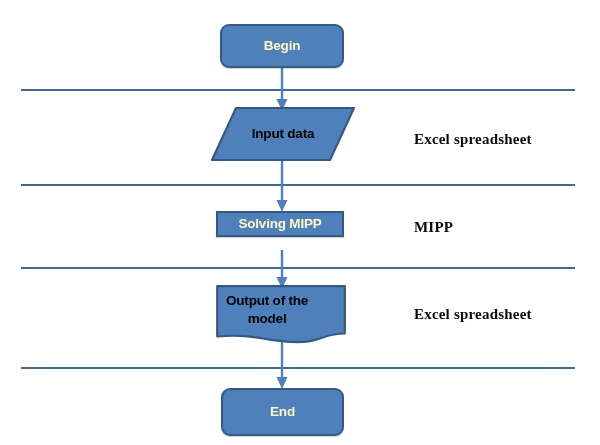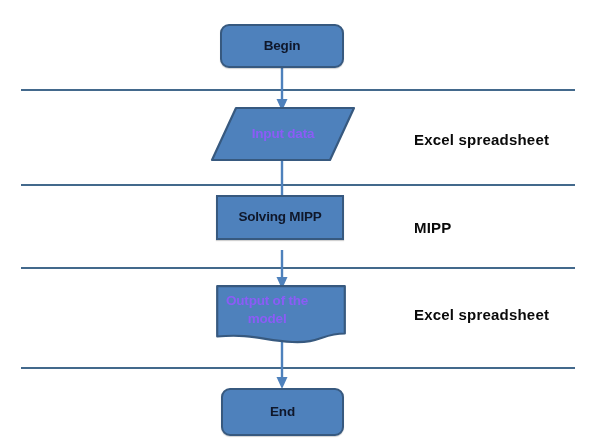--- a/index.html
+++ b/index.html
@@ -15,31 +15,31 @@
     overflow: hidden;
     font-family: "Liberation Sans", sans-serif;
   }
   .swim-line {
     position: absolute;
     height: 0;
     border-top: 2px solid #43698C;
   }
   .lane-label {
     position: absolute;
-    font-family: Liberation Sans, sans-serif;
+    font-family: Liberation Serif, serif;
     font-weight: bold;
     font-size: 15px;
     color: #0a0a0a;
     white-space: nowrap;
     letter-spacing: 0.2px;
   }
   .node {
     position: absolute;
     box-sizing: border-box;
-    color: #0f172a;
+    color: #fef9c3;
     font-family: "Liberation Sans", sans-serif;
     font-weight: bold;
     font-size: 13.5px;
     letter-spacing: -0.2px;
     display: flex;
     align-items: center;
     justify-content: center;
     text-align: center;
     line-height: 1.25;
   }
@@ -54,21 +54,21 @@
     border: 2px solid #37597F;
     border-radius: 0;
     box-shadow: 0 1px 1px rgba(0,0,0,0.18);
   }
   .shape-svg {
     position: absolute;
     overflow: visible;
   }
   .shape-text {
     position: absolute;
-    color: #8b5cf6;
+    color: #000000;
     font-family: "Liberation Sans", sans-serif;
     font-weight: bold;
     font-size: 13.5px;
     letter-spacing: -0.2px;
     line-height: 1.3;
     display: flex;
     align-items: center;
     pointer-events: none;
   }
   .shape-text.center { justify-content: center; text-align: center; }
@@ -112,21 +112,21 @@
     <span>Begin</span>
   </div>
 
   <svg class="shape-svg" style="left:210px; top:106px;" width="146" height="56" viewBox="0 0 146 56">
     <polygon points="26,2 144,2 120,54 2,54" fill="#4E81BC" stroke="#37597F" stroke-width="2.2" stroke-linejoin="round"></polygon>
   </svg>
   <div class="shape-text center" style="left:210px; top:106px; width:146px; height:56px;">
     <span>Input data</span>
   </div>
 
-  <div class="node node-process" style="left:216px; top:195px; width:128px; height:45px;">
+  <div class="node node-process" style="left:216px; top:211px; width:128px; height:26px;">
     <span>Solving MIPP</span>
   </div>
 
   <svg class="shape-svg" style="left:216px; top:285px;" width="130" height="60" viewBox="0 0 130 60">
     <path d="M 1.2 1.2
              L 128.8 1.2
              L 128.8 48.5
              C 106 48.5 104 58.5 76 57.0
              C 48 55.5 36 48.5 1.2 51.5
              Z" fill="#4E81BC" stroke="#37597F" stroke-width="2.2" stroke-linejoin="round"></path>

